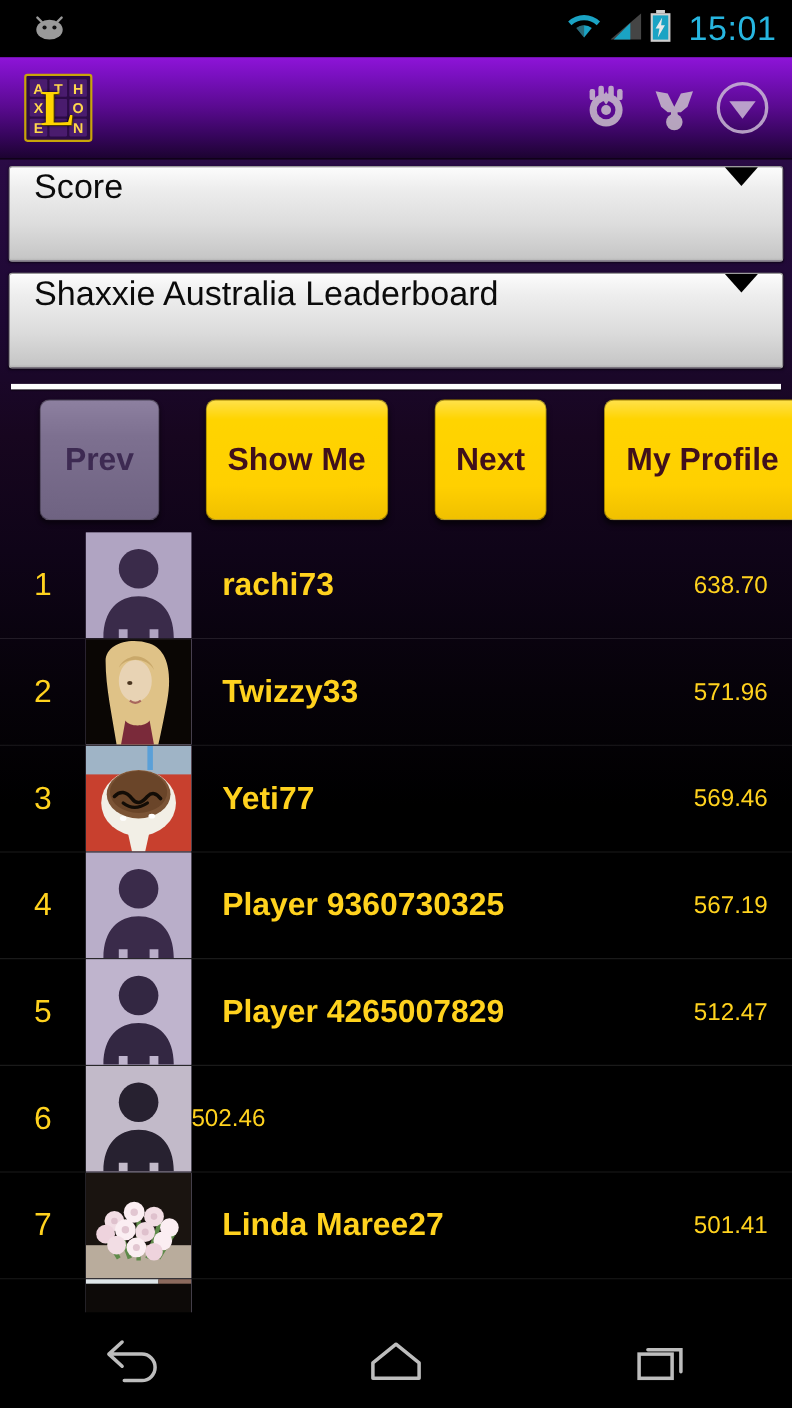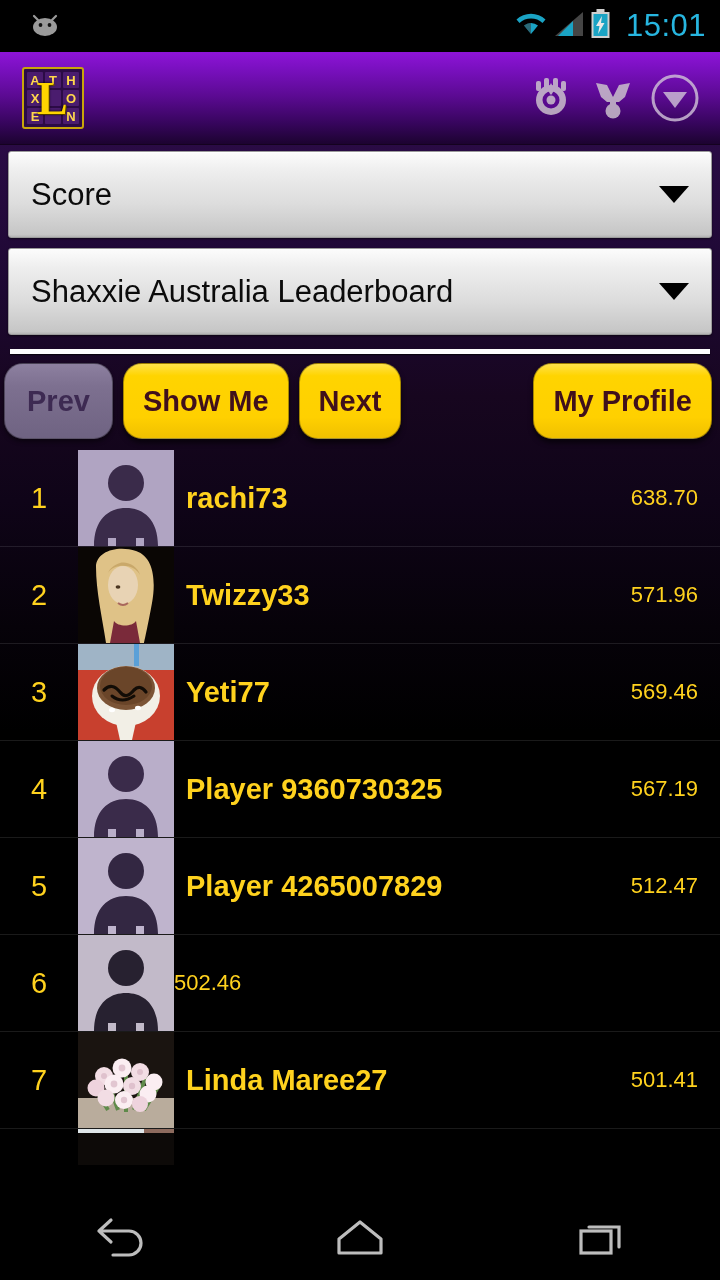--- a/index.html
+++ b/index.html
@@ -59,38 +59,38 @@
   .content {
     position:absolute; left:0; top:145px; width:720px; height:1048px;
     background:linear-gradient(180deg,#2a0b45 0%,#240a3c 6%,#1d0832 14%,#17061f 24%,#0f0418 34%,#060209 46%,#000 56%,#000 100%);
   }
 
   
   .spinner {
     margin:6px 8px 0 8px; height:87px;
     background:linear-gradient(180deg,#fcfcfc 0%,#eeeeee 22%,#dcdcdc 62%,#c6c6c6 97%,#b4b4b4 100%);
     border:1px solid #9b9b9b; border-radius:3px;
-    display:flex; align-items:center; padding:0 22px;
+    display:flex; align-items:flex-start; padding:0 22px;
     box-shadow:0 1px 2px rgba(0,0,0,.55), inset 0 1px 0 #fff;
   }
   .spinner + .spinner { margin-top:10px; }
   .spinner-label { flex:1; color:#0b0b0b; font-size:31px; letter-spacing:0px; }
   .caret { width:0; height:0; border-left:15px solid transparent; border-right:15px solid transparent; border-top:17px solid #000; }
 
   .divider {
     margin:14px 10px 0 10px; height:5px; background:#fdfdfd;
     box-shadow:0 1px 1px rgba(0,0,0,.6);
   }
 
   
   .btnrow { display:flex; align-items:center; padding:9px 8px 0 4px; gap:10px; }
   .btn {
-    border-radius:19px; height:76px; display:flex; align-items:center; justify-content:center;
+    border-radius:9px; height:110px; display:flex; align-items:center; justify-content:center;
     font-size:29px; font-weight:bold; white-space:nowrap;
-    box-shadow:0 4px 5px rgba(0,0,0,.6); border:1px solid rgba(0,0,0,.35);
+    box-shadow:0 4px 5px rgba(0,0,0,.6); border:1px solid rgba(0,0,0,.35);margin-left:32px;
   }
   .btn-yellow {
     background:linear-gradient(180deg,#ffe14a 0%,#ffd400 16%,#ffd000 72%,#f0c000 100%);
     color:#40101c; padding:0 19px;
   }
   .btn-disabled {
     background:linear-gradient(180deg,#8d80a0 0%,#7d7090 30%,#6f6382 100%);
     color:#3d2a52; padding:0 22px; box-shadow:0 3px 4px rgba(0,0,0,.45);
   }
   .btn-gap { flex:1; }
@@ -101,21 +101,21 @@
     position:relative; display:flex; align-items:center; height:97px;
     border-bottom:1px solid rgba(255,255,255,.10);
   }
   .rank { width:78px; flex:0 0 78px; text-align:center; color:#ffd21e; font-size:29px; }
   .avatar {
     width:96px; height:96px; flex:0 0 96px; position:relative; overflow:hidden;
     background:#b3a8c4;
   }
   .avatar svg { display:block; }
   .av-photo { width:96px; height:96px; display:block; }
-  .pname { flex:1; padding-left:12px; color:#ffd21e; font-size:29px; font-weight:bold; white-space:nowrap; }
+  .pname { flex:1; padding-left:28px; color:#ffd21e; font-size:29px; font-weight:bold; white-space:nowrap; }
   .pscore { padding-right:22px; color:#ffd21e; font-size:22px; text-align:right; }
   .row.partial { height:36px; overflow:hidden; border-bottom:none; }
 
   
   .navbar {
     position:absolute; left:0; bottom:0; width:720px; height:87px;
     background:#000; display:flex; align-items:center; justify-content:space-around;
   }
   .nav-btn { width:150px; height:87px; display:flex; align-items:center; justify-content:center; }
 </style>

